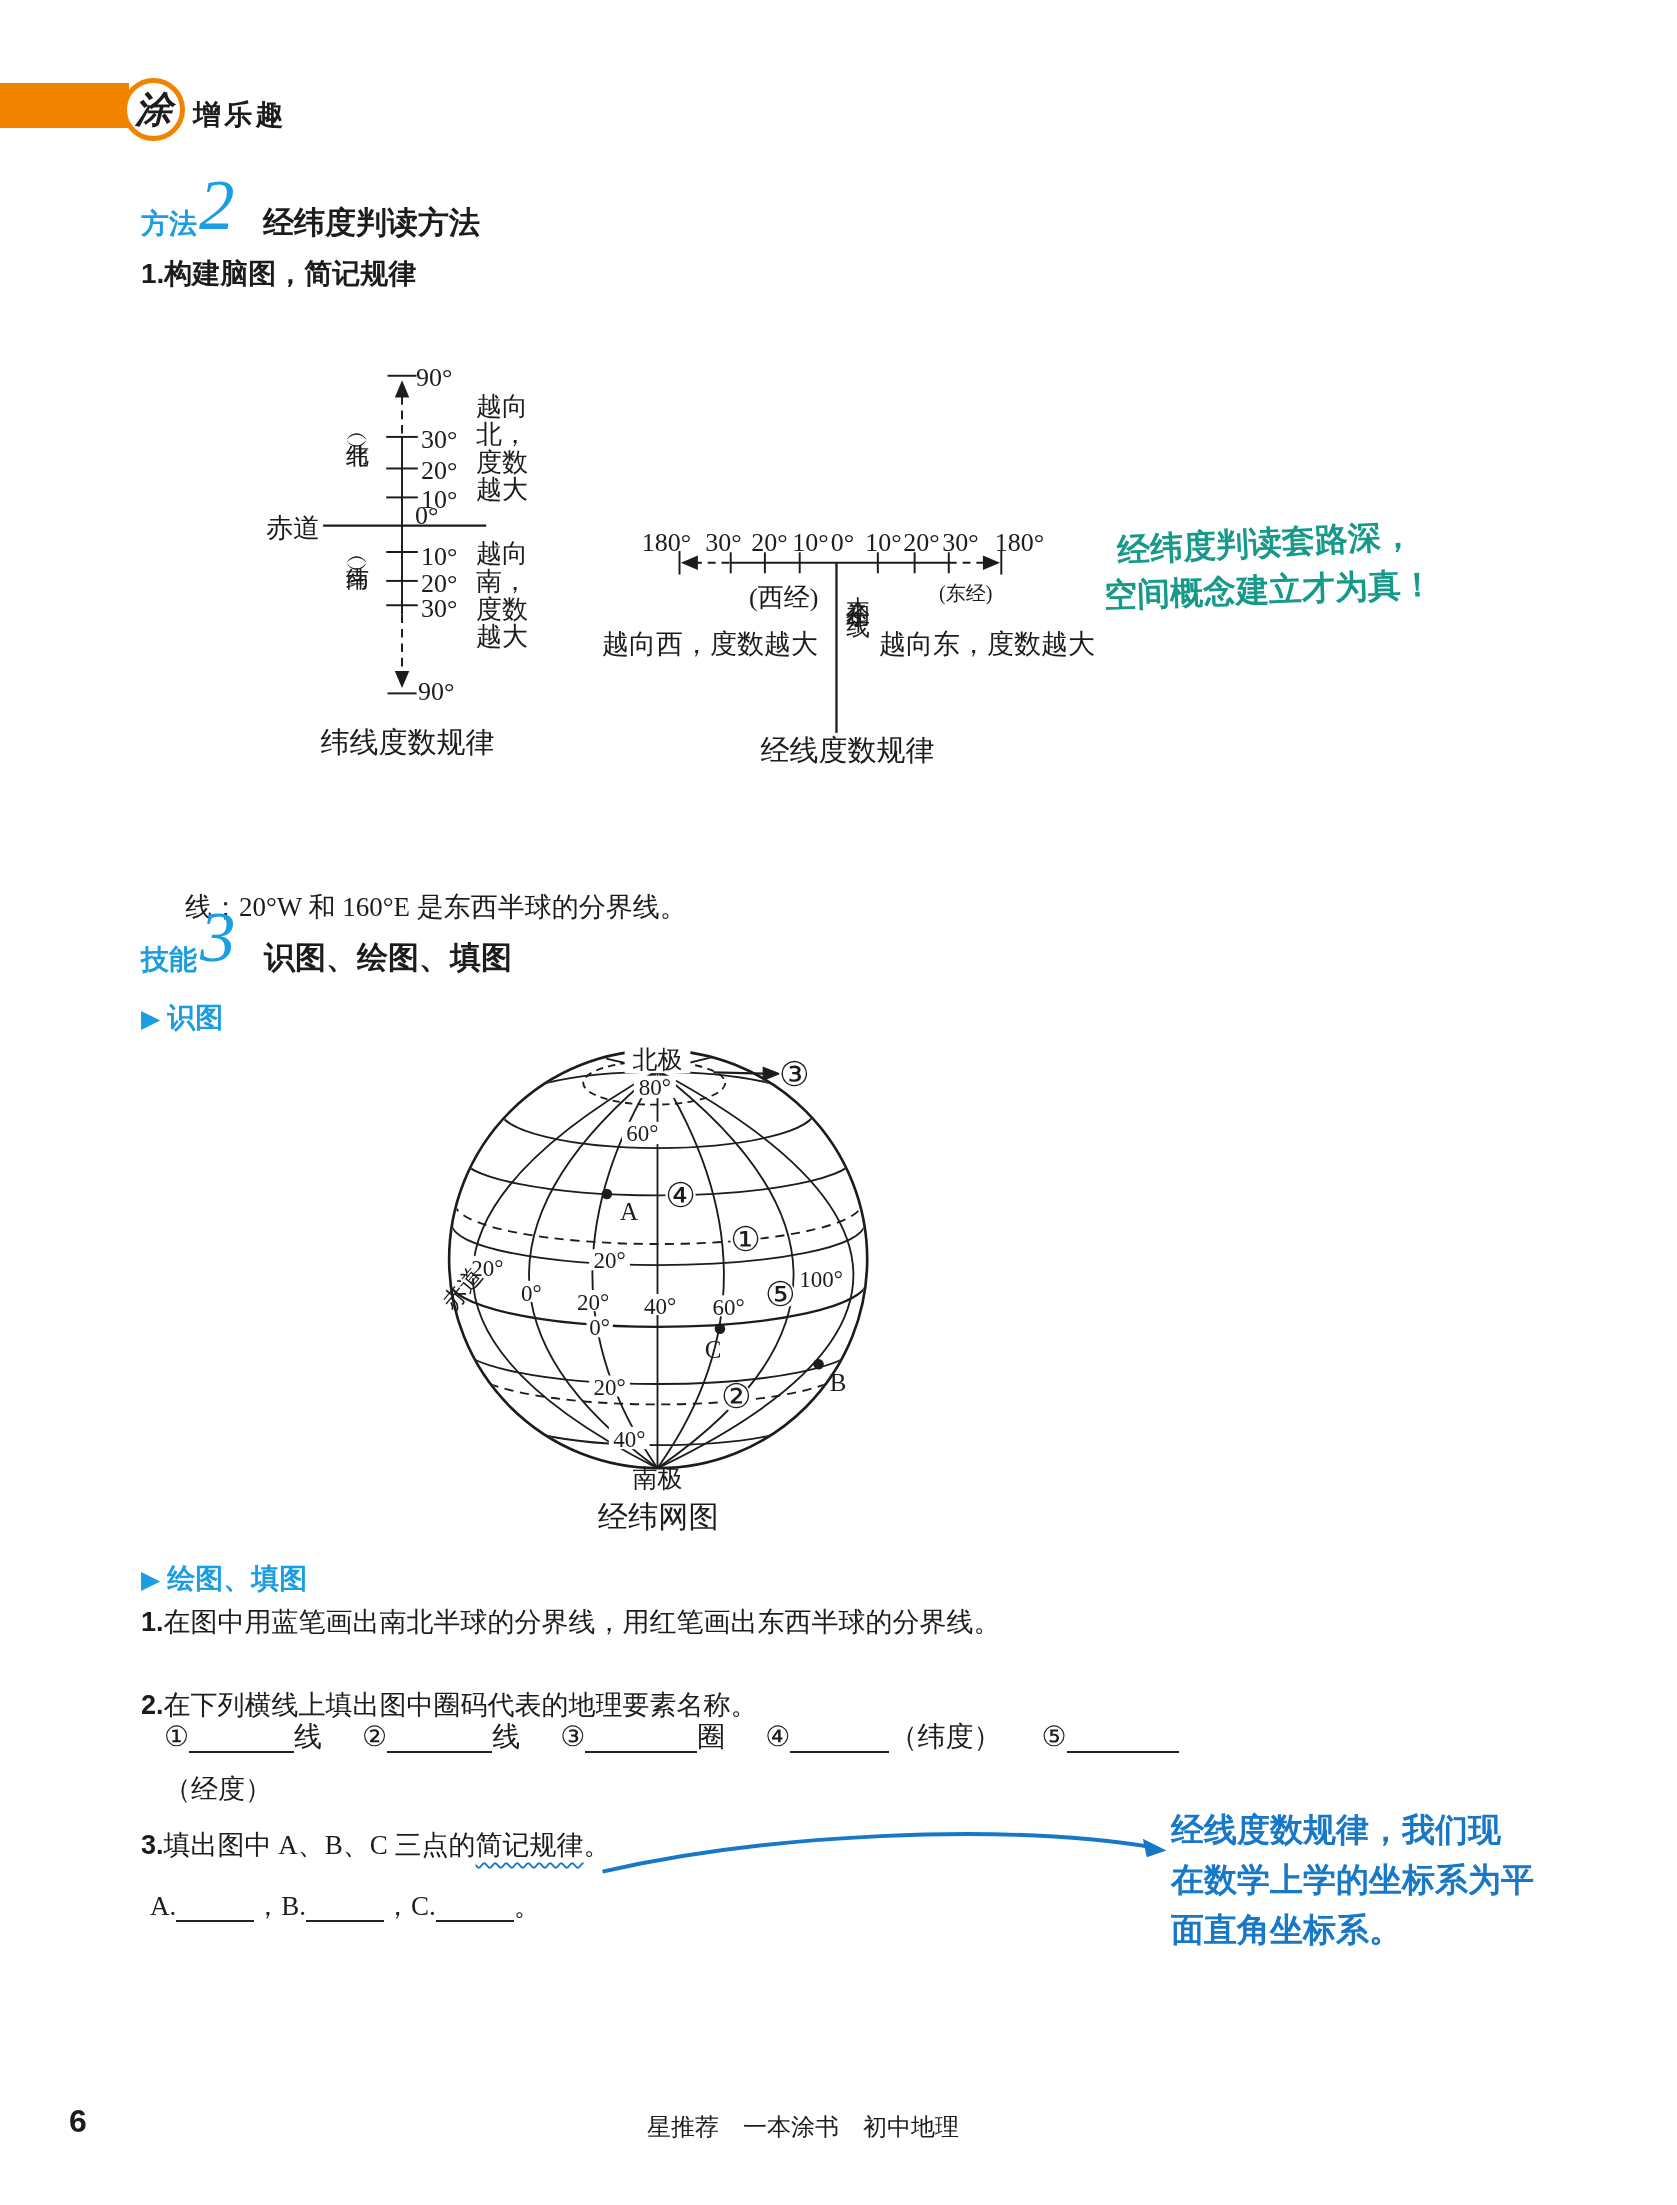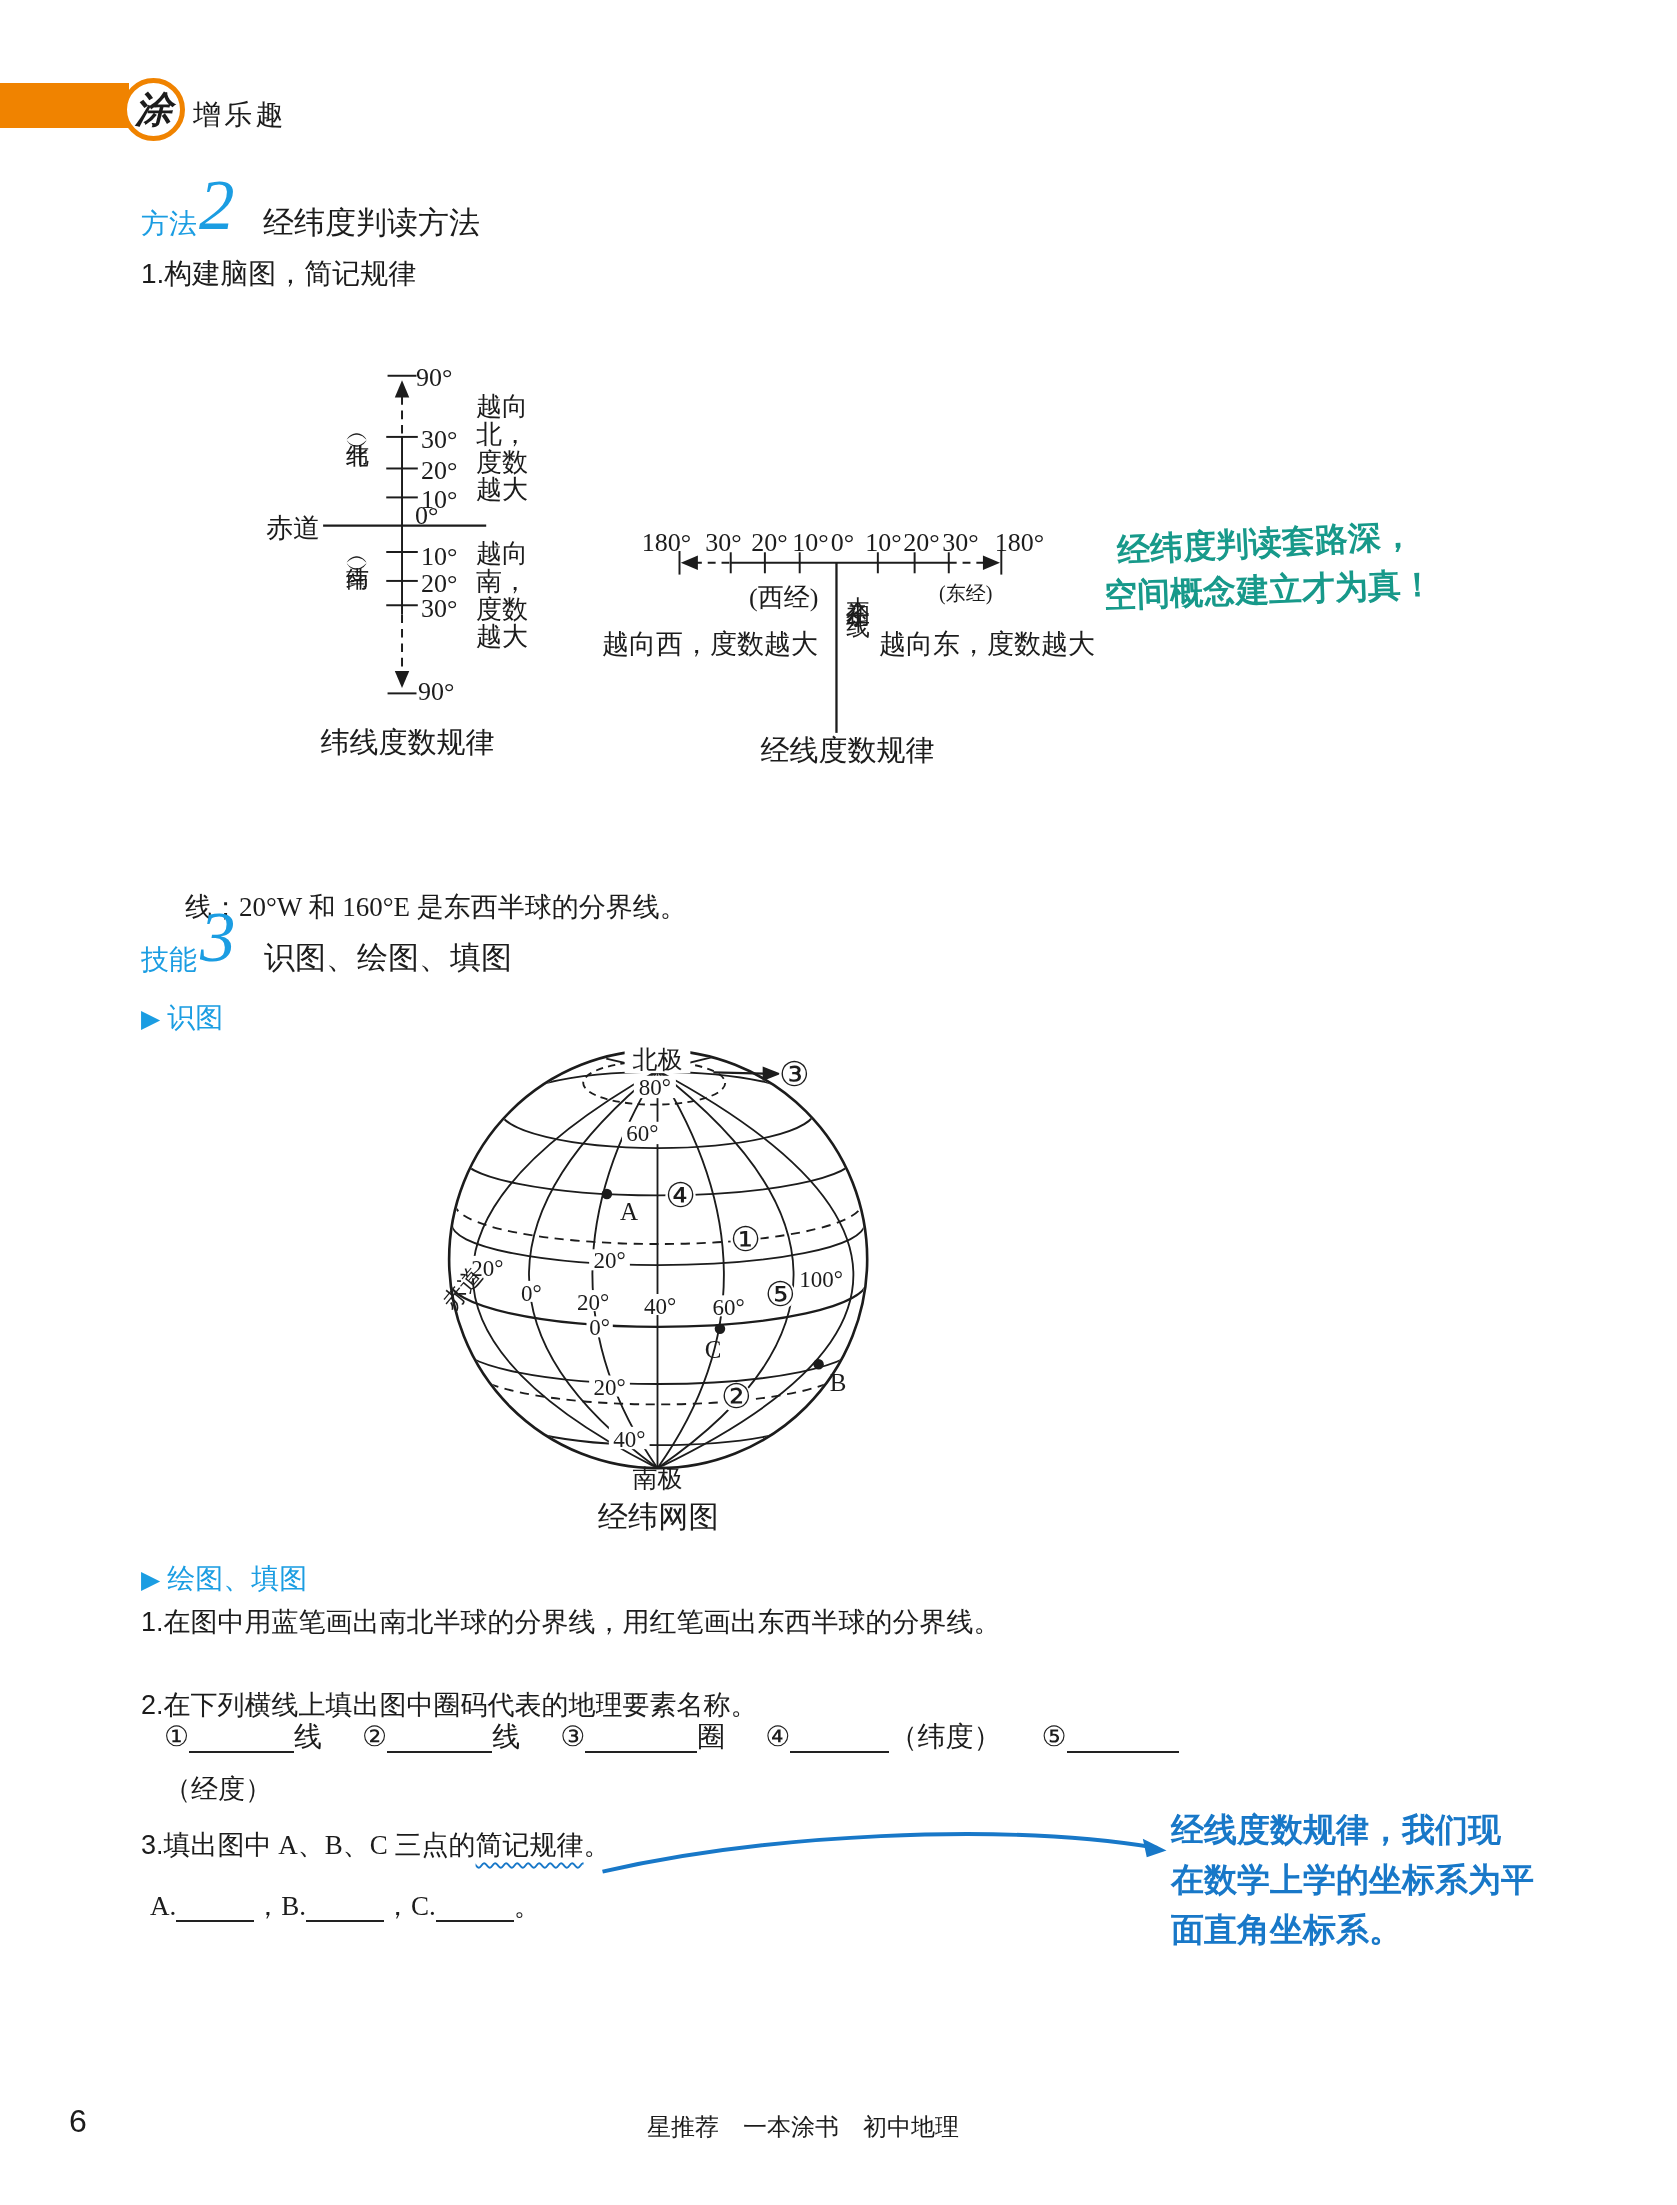--- a/index.html
+++ b/index.html
@@ -1,20 +1,20 @@
 <!DOCTYPE html>
 <html style="font-size:10.5px"><head>
 <meta charset="utf-8">
 <style>
   html,body{margin:0;padding:0;background:#e8e8e8;}
   .page{position:relative;width:1677px;height:2205px;background:#ffffff;overflow:hidden;
         font-family:"Liberation Serif","DejaVu Serif",serif;color:#1c1c1c;}
   .abs{position:absolute;}
   .sans{font-family:"Liberation Sans","DejaVu Sans",sans-serif;}
-  .bold{font-weight:normal;}
+  .bold{font-weight:bold;}
   .blue{color:#1B9DE2;}
   .teal{color:#17998A;}
   .hblue{color:#1878C8;}
   .pre{white-space:pre-line;}
   .vert{writing-mode:vertical-rl;text-orientation:mixed;}
   .bl{display:inline-block;border-bottom:2px solid #222;height:29px;vertical-align:-6.6px;}
   .wavy{text-decoration:underline;text-decoration-style:wavy;text-decoration-color:#1878C8;
         text-decoration-thickness:2px;text-underline-offset:8px;}
   .hand{font-family:cursive;}
   svg{position:absolute;overflow:visible;}

